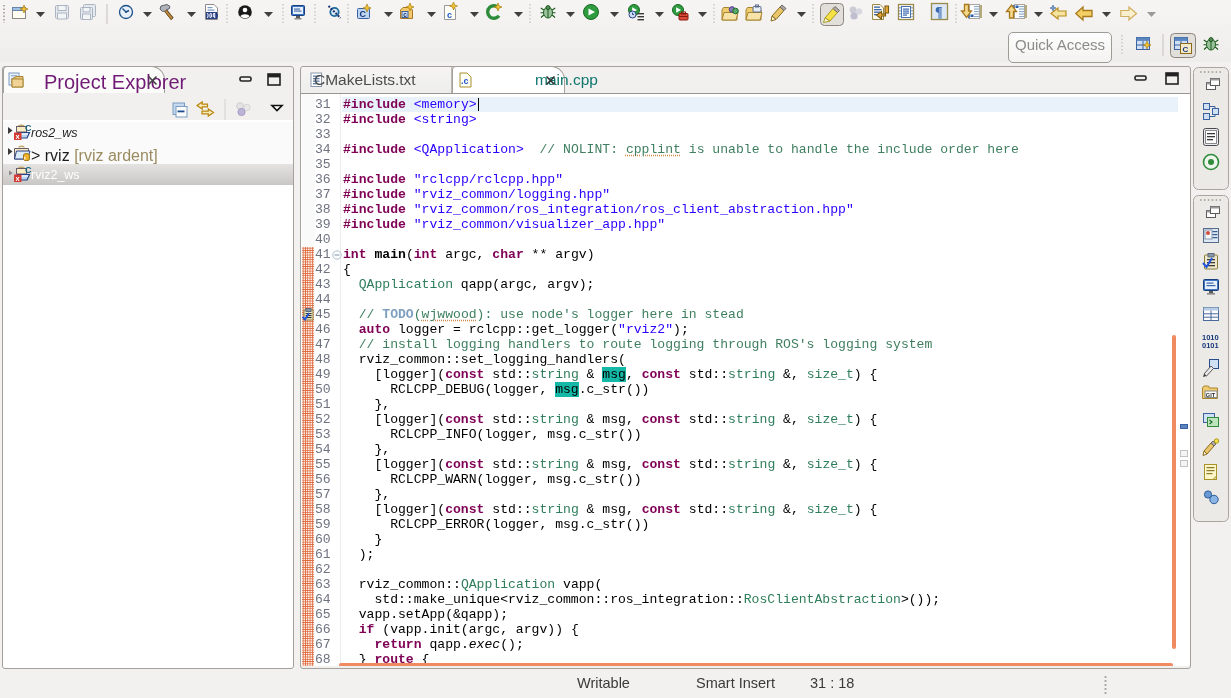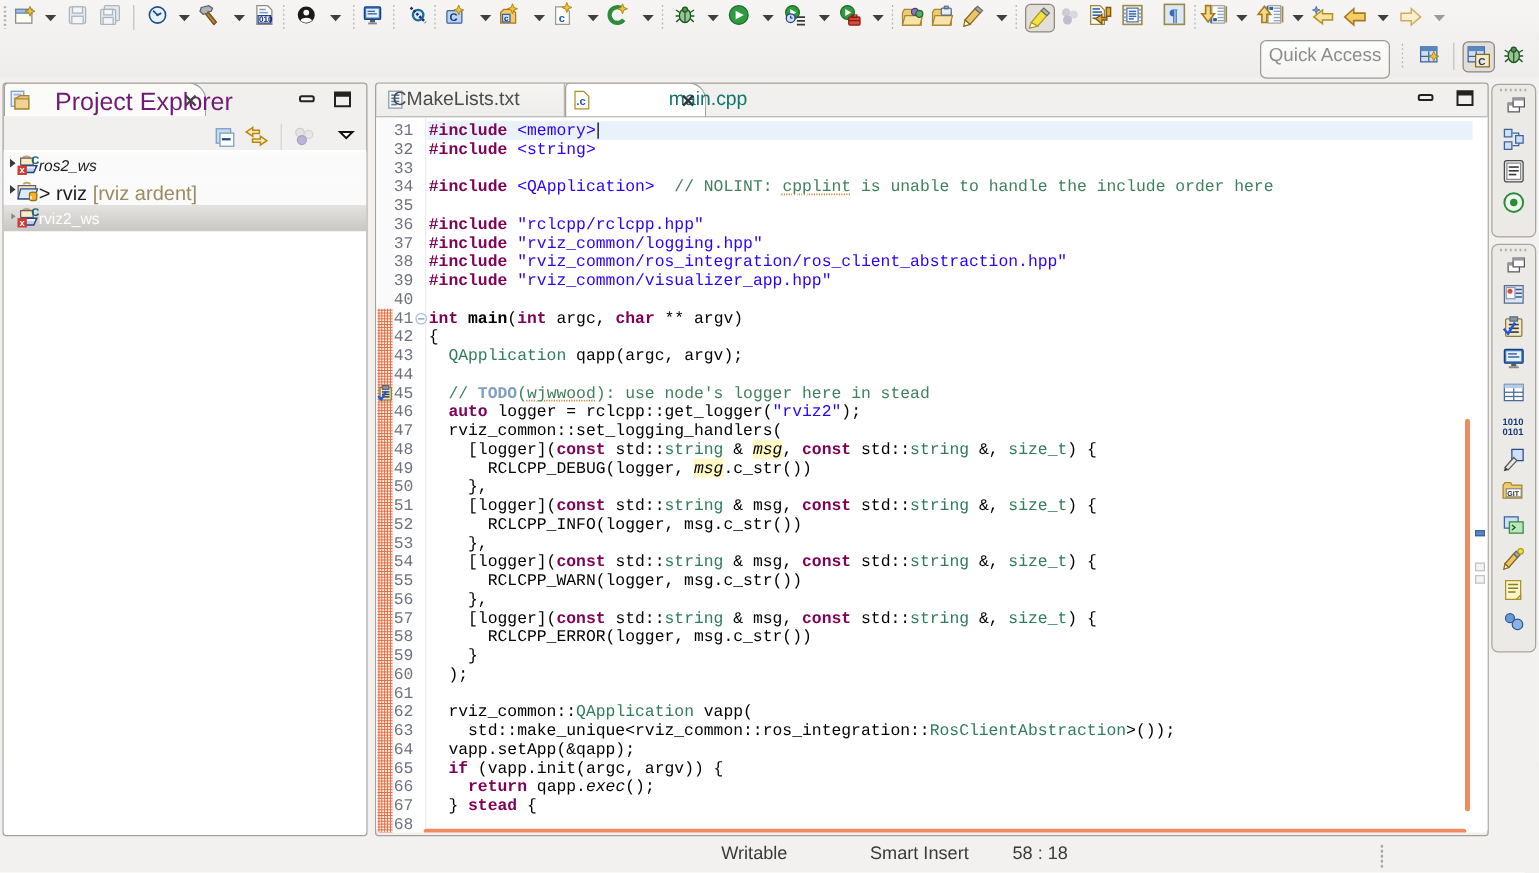--- a/index.html
+++ b/index.html
@@ -6,21 +6,21 @@
   html,body { width:1231px; height:698px; overflow:hidden; }
   body { background:#f2f1ef; font-family:"Liberation Sans",sans-serif; position:relative; }
   .abs { position:absolute; }
   
   pre { font-family:"Liberation Mono",monospace; font-size:13.1px; line-height:15px; }
   .k { color:#7f0055; font-weight:bold; }
   .s { color:#2a00ff; }
   .c { color:#3f7f5f;text-align:center; }
   .t { color:#7f9fbf; font-weight:bold; }
   .g { color:#2e7d5b; }
-  .m { background:#fef9c3;font-style:italic; }
+  .m { background:#14b8a6; }
   .sp { text-decoration:underline; text-decoration-style:dotted; text-decoration-color:#cf8a4b; text-underline-offset:2px; }
   .it { font-style:italic; }
 </style>
 </head>
 <body>
 
 <div class="abs" id="toolbar" style="left:0;top:0;width:1231px;height:62px;background:linear-gradient(#f6f5f3,#eeedeb);"></div>
 <svg class="abs" id="tbicons" style="left:0;top:0;" width="1231" height="62">
 <defs>
   <g id="dd">
@@ -492,41 +492,42 @@
 <span class="k">#include</span> <span class="s">"rviz_common/logging.hpp"</span>
 <span class="k">#include</span> <span class="s">"rviz_common/ros_integration/ros_client_abstraction.hpp"</span>
 <span class="k">#include</span> <span class="s">"rviz_common/visualizer_app.hpp"</span>
 
 <span class="k">int</span> <b>main</b>(<span class="k">int</span> argc, <span class="k">char</span> ** argv)
 {
   <span class="g">QApplication</span> qapp(argc, argv);
 
   <span class="c">// <span class="t">TODO</span>(<span class="sp">wjwwood</span>): use node's logger here in stead</span>
   <span class="k">auto</span> logger = rclcpp::get_logger(<span class="s">"rviz2"</span>);
+  <span class="c">// install logging handlers to route logging through ROS's logging system</span>
   rviz_common::set_logging_handlers(
     [logger](<span class="k">const</span> std::<span class="g">string</span> &amp; <span class="m">msg</span>, <span class="k">const</span> std::<span class="g">string</span> &amp;, <span class="g">size_t</span>) {
       RCLCPP_DEBUG(logger, <span class="m">msg</span>.c_str())
     },
     [logger](<span class="k">const</span> std::<span class="g">string</span> &amp; msg, <span class="k">const</span> std::<span class="g">string</span> &amp;, <span class="g">size_t</span>) {
       RCLCPP_INFO(logger, msg.c_str())
     },
     [logger](<span class="k">const</span> std::<span class="g">string</span> &amp; msg, <span class="k">const</span> std::<span class="g">string</span> &amp;, <span class="g">size_t</span>) {
       RCLCPP_WARN(logger, msg.c_str())
     },
     [logger](<span class="k">const</span> std::<span class="g">string</span> &amp; msg, <span class="k">const</span> std::<span class="g">string</span> &amp;, <span class="g">size_t</span>) {
       RCLCPP_ERROR(logger, msg.c_str())
     }
   );
 
   rviz_common::<span class="g">QApplication</span> vapp(
     std::make_unique&lt;rviz_common::ros_integration::<span class="g">RosClientAbstraction</span>&gt;());
   vapp.setApp(&amp;qapp);
   <span class="k">if</span> (vapp.init(argc, argv)) {
     <span class="k">return</span> qapp.<span class="it">exec</span>();
-  } <span class="k">stead</span> {</pre>
+  } <span class="k">route</span> {</pre>
 
   <div class="abs" style="left:879px;top:330px;width:8px;height:5px;background:#5c84c0;border:1px solid #3a62a0;"></div>
   <div class="abs" style="left:879px;top:356px;width:8px;height:7px;background:#f4f4f4;border:1px solid #c2c2c2;"></div>
   <div class="abs" style="left:879px;top:366px;width:8px;height:7px;background:#f4f4f4;border:1px solid #c2c2c2;"></div>
 
   <div class="abs" style="left:871px;top:241px;width:3.5px;height:314px;background:#ef8a61;border-radius:2px;"></div>
   <div class="abs" style="left:38px;top:569px;width:834px;height:4px;background:#ef8a61;border-radius:2px;"></div>
 </div>
 
 <svg class="abs" style="left:1192px;top:64px" width="39" height="470" id="sidebar">
@@ -642,14 +643,14 @@
     </g>
 
 <g transform="translate(12,426)">
       <circle cx="4" cy="4.5" r="3.6" fill="#6a9ad4" stroke="#2a5a9a"></circle>
       <circle cx="10" cy="9.5" r="4.2" fill="#8ab4e4" stroke="#2a5a9a"></circle>
     </g>
 </svg>
 
 <div class="abs" style="left:577px;top:675px;font-size:14.5px;color:#3a3a3a;">Writable</div>
 <div class="abs" style="left:696px;top:675px;font-size:14.5px;color:#3a3a3a;">Smart Insert</div>
-<div class="abs" style="left:810px;top:675px;font-size:14.5px;color:#3a3a3a;">58 : 18</div>
+<div class="abs" style="left:810px;top:675px;font-size:14.5px;color:#3a3a3a;">31 : 18</div>
 <div class="abs" style="left:1104px;top:675px;width:3px;height:20px;background-image:radial-gradient(circle,#a8a49e 1px,transparent 1.2px);background-size:3px 4px;"></div>
 
 </body></html>

